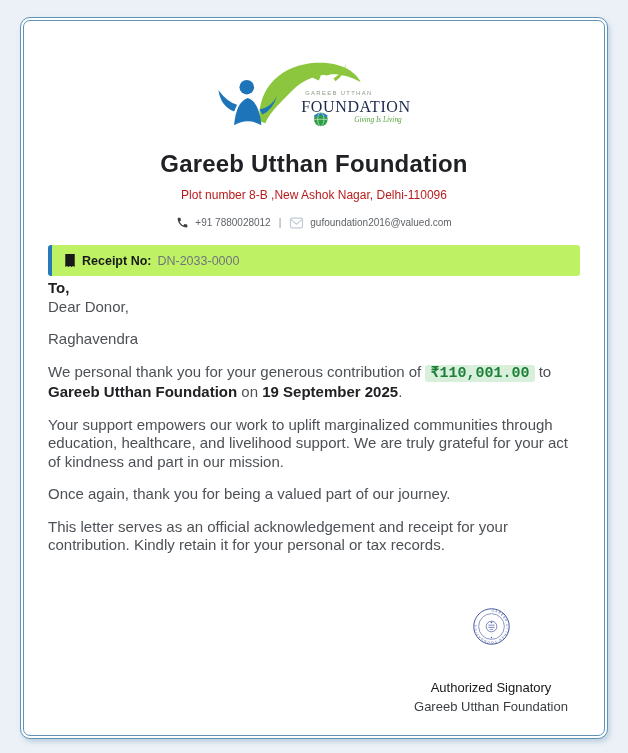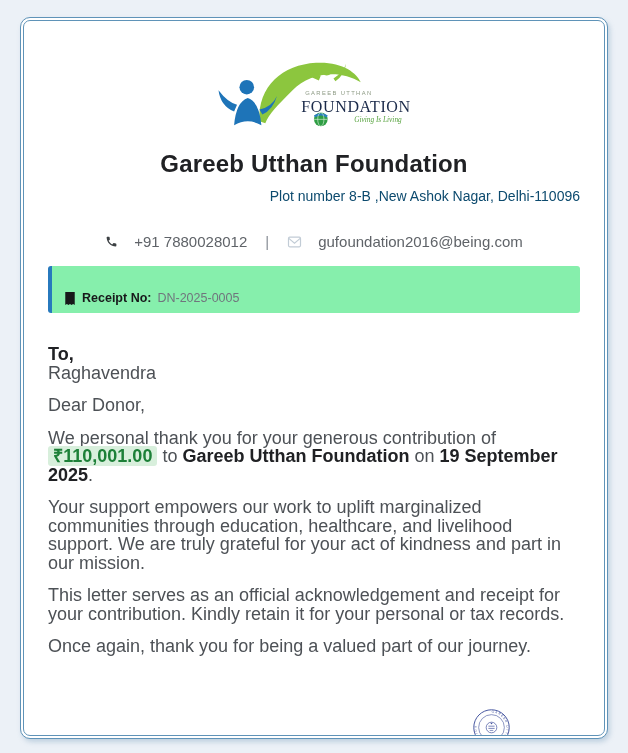--- a/index.html
+++ b/index.html
@@ -32,69 +32,70 @@
   .title {
     margin-top: 13px;
     text-align: center;
     font-size: 24px;
     font-weight: bold;
     color: #202124;
     letter-spacing: 0.2px;
   }
   .address {
     margin-top: 10px;
-    text-align: right;
-    font-size: 14px;
-    color: #0c4a6e;
+    text-align: center;
+    font-size: 12px;
+    color: #b91c1c;
   }
   .contact {
-    margin-top: 29px;
+    margin-top: 14px;
     display: flex;
     justify-content: center;
     align-items: center;
-    gap: 16px;
-    font-size: 15px;
+    gap: 6px;
+    font-size: 10px;
     color: #5f6368;
   }
   .contact .sep { color: #8a8f98; padding: 0 2px; }
   .icon { display: inline-flex; align-items: center; }
 
   .receipt-bar {
     margin-top: 16px;
-    background: #86efac;
+    background: #bef264;
     border-left: 4px solid #2779bd;
     border-radius: 3px;
     height: 31px;
     display: flex;
-    align-items: flex-end;
+    align-items: center;
     justify-content: space-between;
-    padding: 8px 12px;
+    padding: 0 12px;
     font-size: 12.5px;
   }
   .bar-group { display: flex; align-items: center; gap: 6px; }
   .bar-label { font-weight: bold; color: #17181a; }
   .bar-value { color: #70757d; }
 
   .letter {
-    margin-top: 32px;
-    font-size: 18px;
+    margin-top: 3px;
+    font-size: 15px;
     line-height: 18.5px;
     color: #4d5156;
   }
   .letter p { margin: 0 0 14px 0; }
   .letter .to-line { margin-bottom: 0; }
   .letter strong { color: #202124; }
   .to-label { font-weight: bold; color: #202124; }
   .amount {
     background: #d8efdc;
     color: #1d8038;
     font-weight: bold;
     padding: 0 5px;
     border-radius: 3px;
     white-space: nowrap;
+    font-family: Liberation Mono, monospace;
   }
 
   .signature {
     width: 170px;
     margin: 52px 4px 0 auto;
     text-align: center;
     font-size: 13px;
     line-height: 19px;
     color: #3c4043;
   }
@@ -144,43 +145,43 @@
         </svg>
     </span>
     <span>+91 7880028012</span>
     <span class="sep">|</span>
     <span class="icon">
       <svg width="15" height="12" viewBox="0 0 24 20" fill="none" stroke="#c2ccd6" stroke-width="2">
           <rect x="2" y="2" width="20" height="16" rx="2"></rect>
           <path d="M2.5 4l9.5 8 9.5-8"></path>
         </svg>
     </span>
-    <span>gufoundation2016@being.com</span>
+    <span>gufoundation2016@valued.com</span>
   </div>
 
   <div class="receipt-bar">
     <div class="bar-group">
       <span class="icon">
         <svg width="12" height="13" viewBox="0 0 20 22" fill="#17181a">
             <path d="M2 0h16v22l-2.7-1.6L12.6 22l-2.6-1.6L7.4 22l-2.7-1.6L2 22V0zm3 5h10v2H5V5zm0 4h10v2H5V9zm0 4h10v2H5v-2z"></path>
           </svg>
       </span>
       <span class="bar-label">Receipt No:</span>
-      <span class="bar-value">DN-2025-0005</span>
+      <span class="bar-value">DN-2033-0000</span>
     </div>
   </div>
 
   <div class="letter">
     <p class="to-line"><span class="to-label">To,</span></p>
+    <p>Dear Donor,</p>
     <p>Raghavendra</p>
-    <p>Dear Donor,</p>
     <p><span>We personal thank you for your generous contribution of</span> <span class="amount">₹110,001.00</span> <span>to</span> <strong>Gareeb Utthan Foundation</strong> <span>on</span> <strong>19 September 2025</strong><span>.</span></p>
     <p>Your support empowers our work to uplift marginalized communities through education, healthcare, and livelihood support. We are truly grateful for your act of kindness and part in our mission.</p>
+    <p>Once again, thank you for being a valued part of our journey.</p>
     <p>This letter serves as an official acknowledgement and receipt for your contribution. Kindly retain it for your personal or tax records.</p>
-    <p>Once again, thank you for being a valued part of our journey.</p>
   </div>
 
   <div class="signature">
     <div class="seal">
       <svg viewBox="0 0 44 44">
         <circle cx="22" cy="22" r="20" fill="none" stroke="#44549e" stroke-width="1.1"></circle>
         <circle cx="22" cy="22" r="14.5" fill="none" stroke="#44549e" stroke-width="0.7"></circle>
         <defs>
             <path id="sealring" d="M22,5.2 A16.8,16.8 0 1 1 21.99,5.2"></path>
           </defs>

